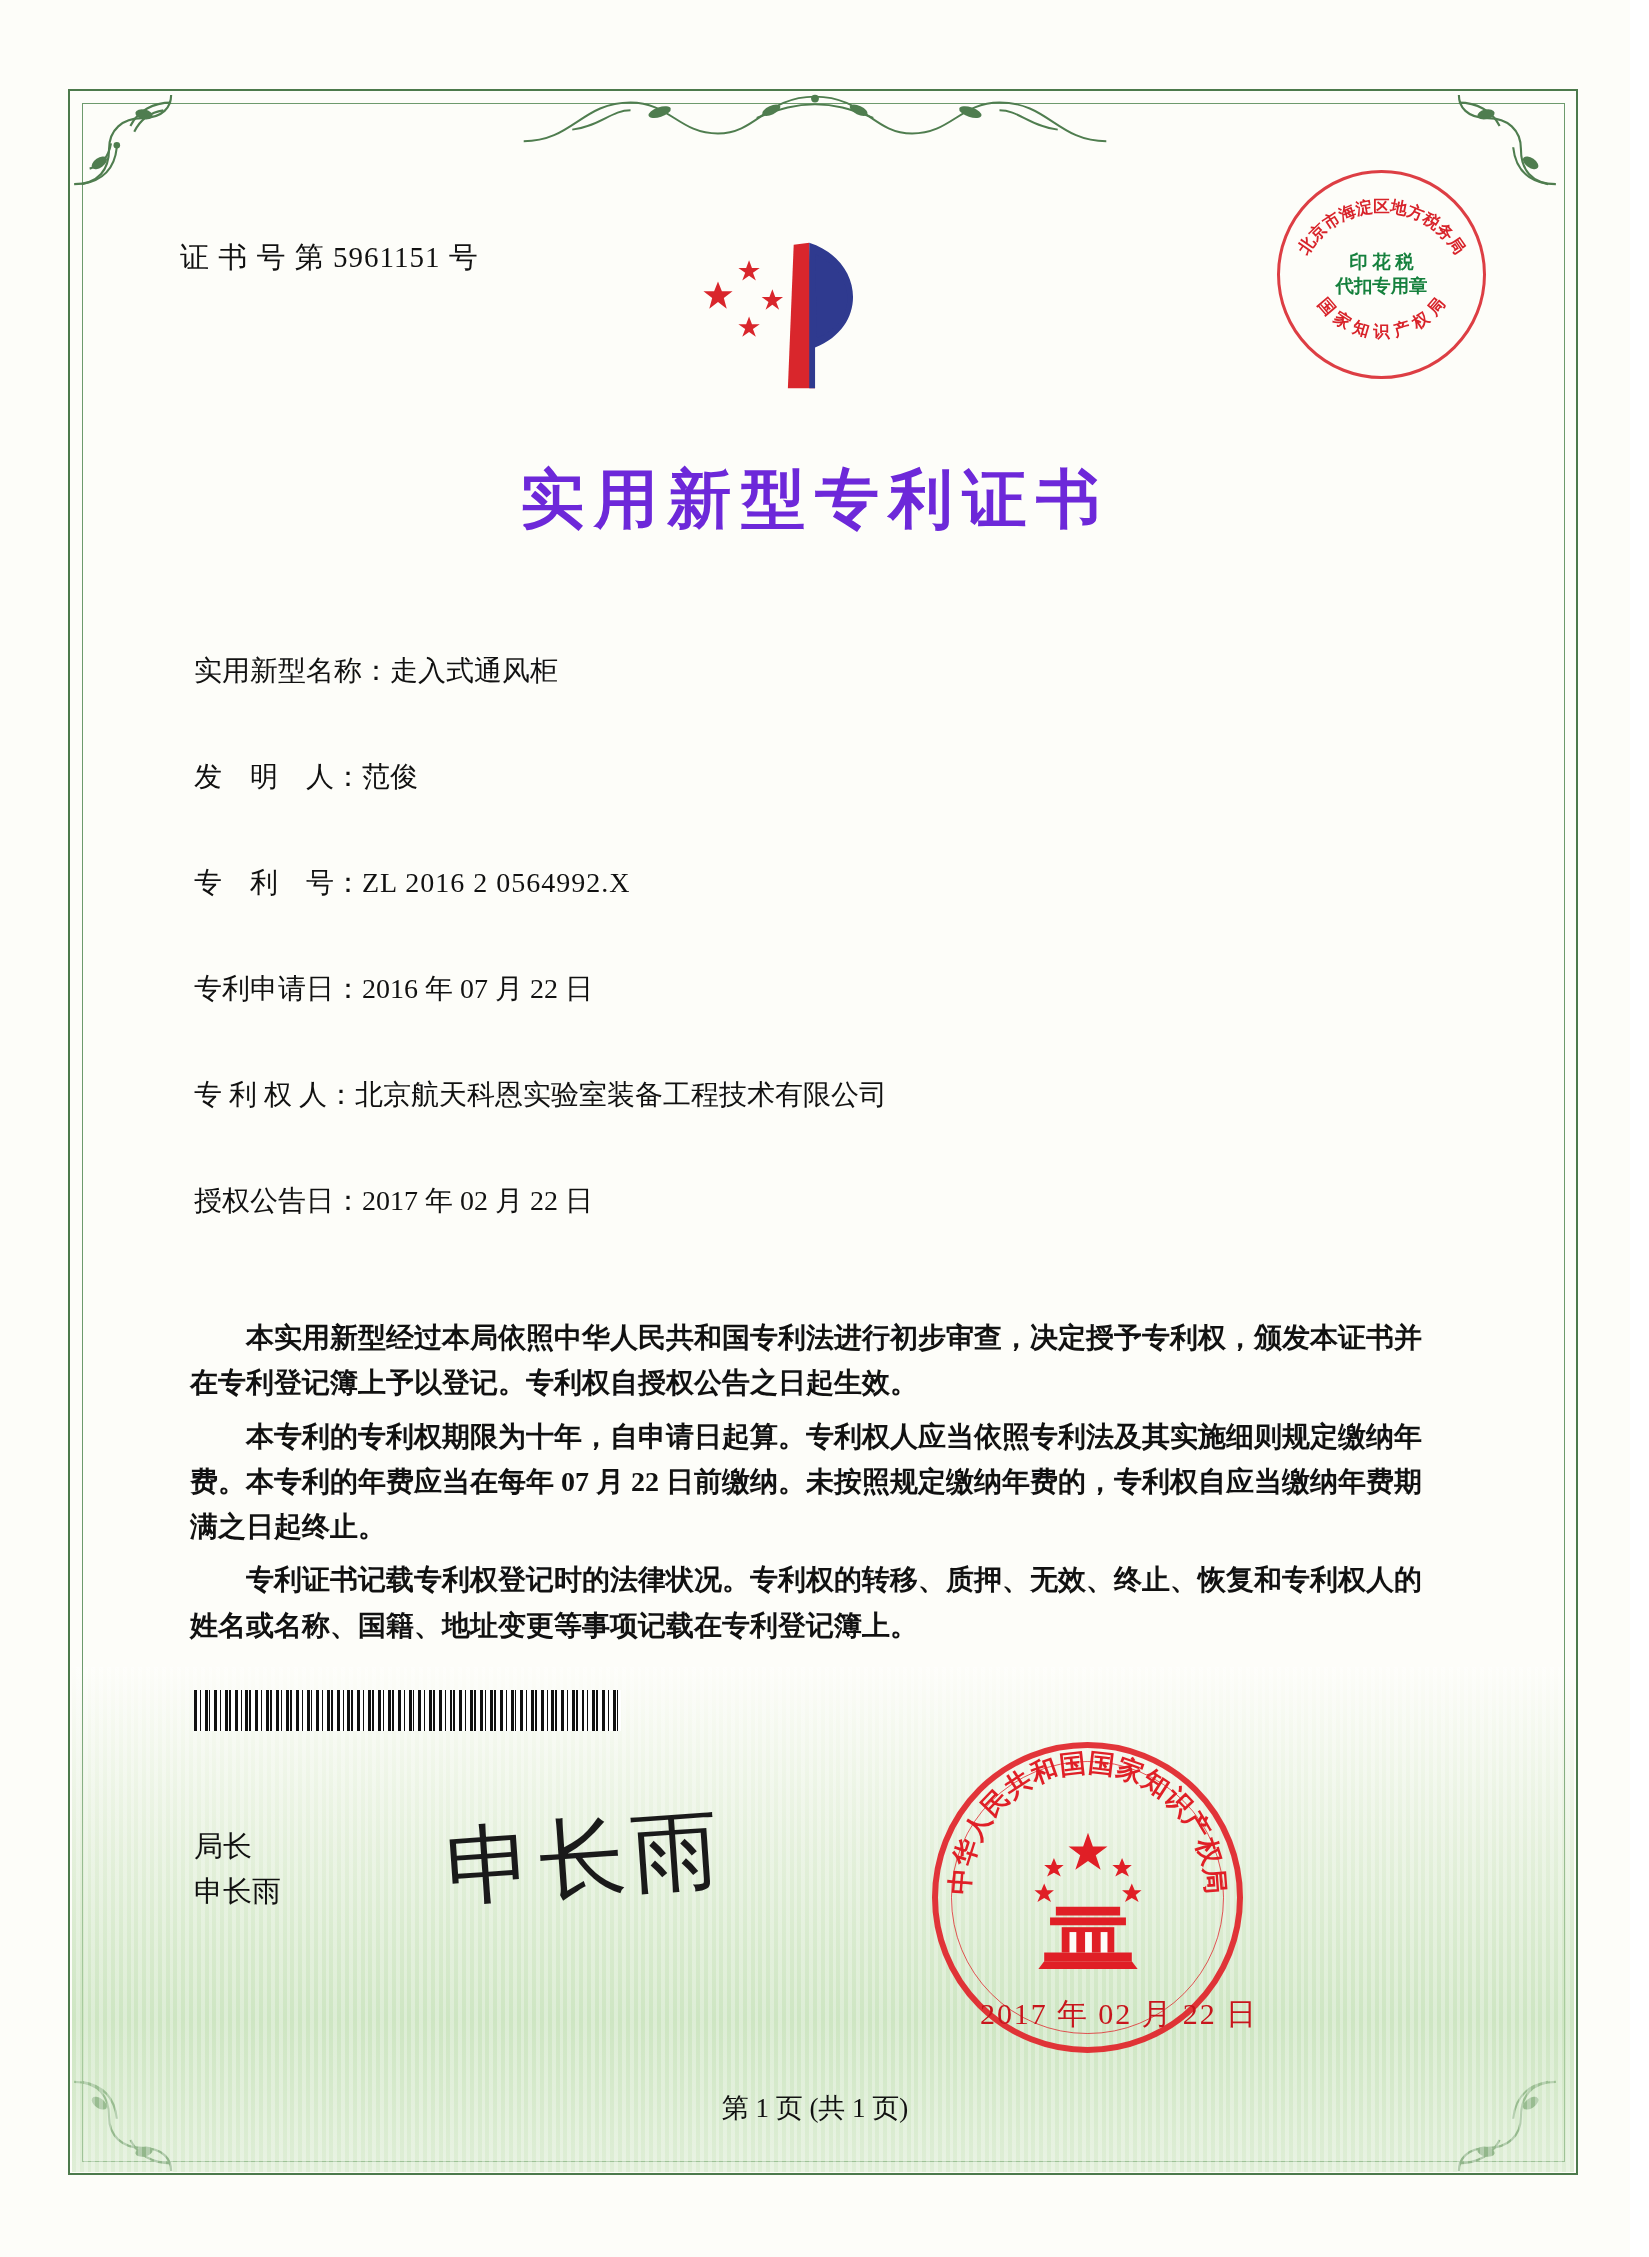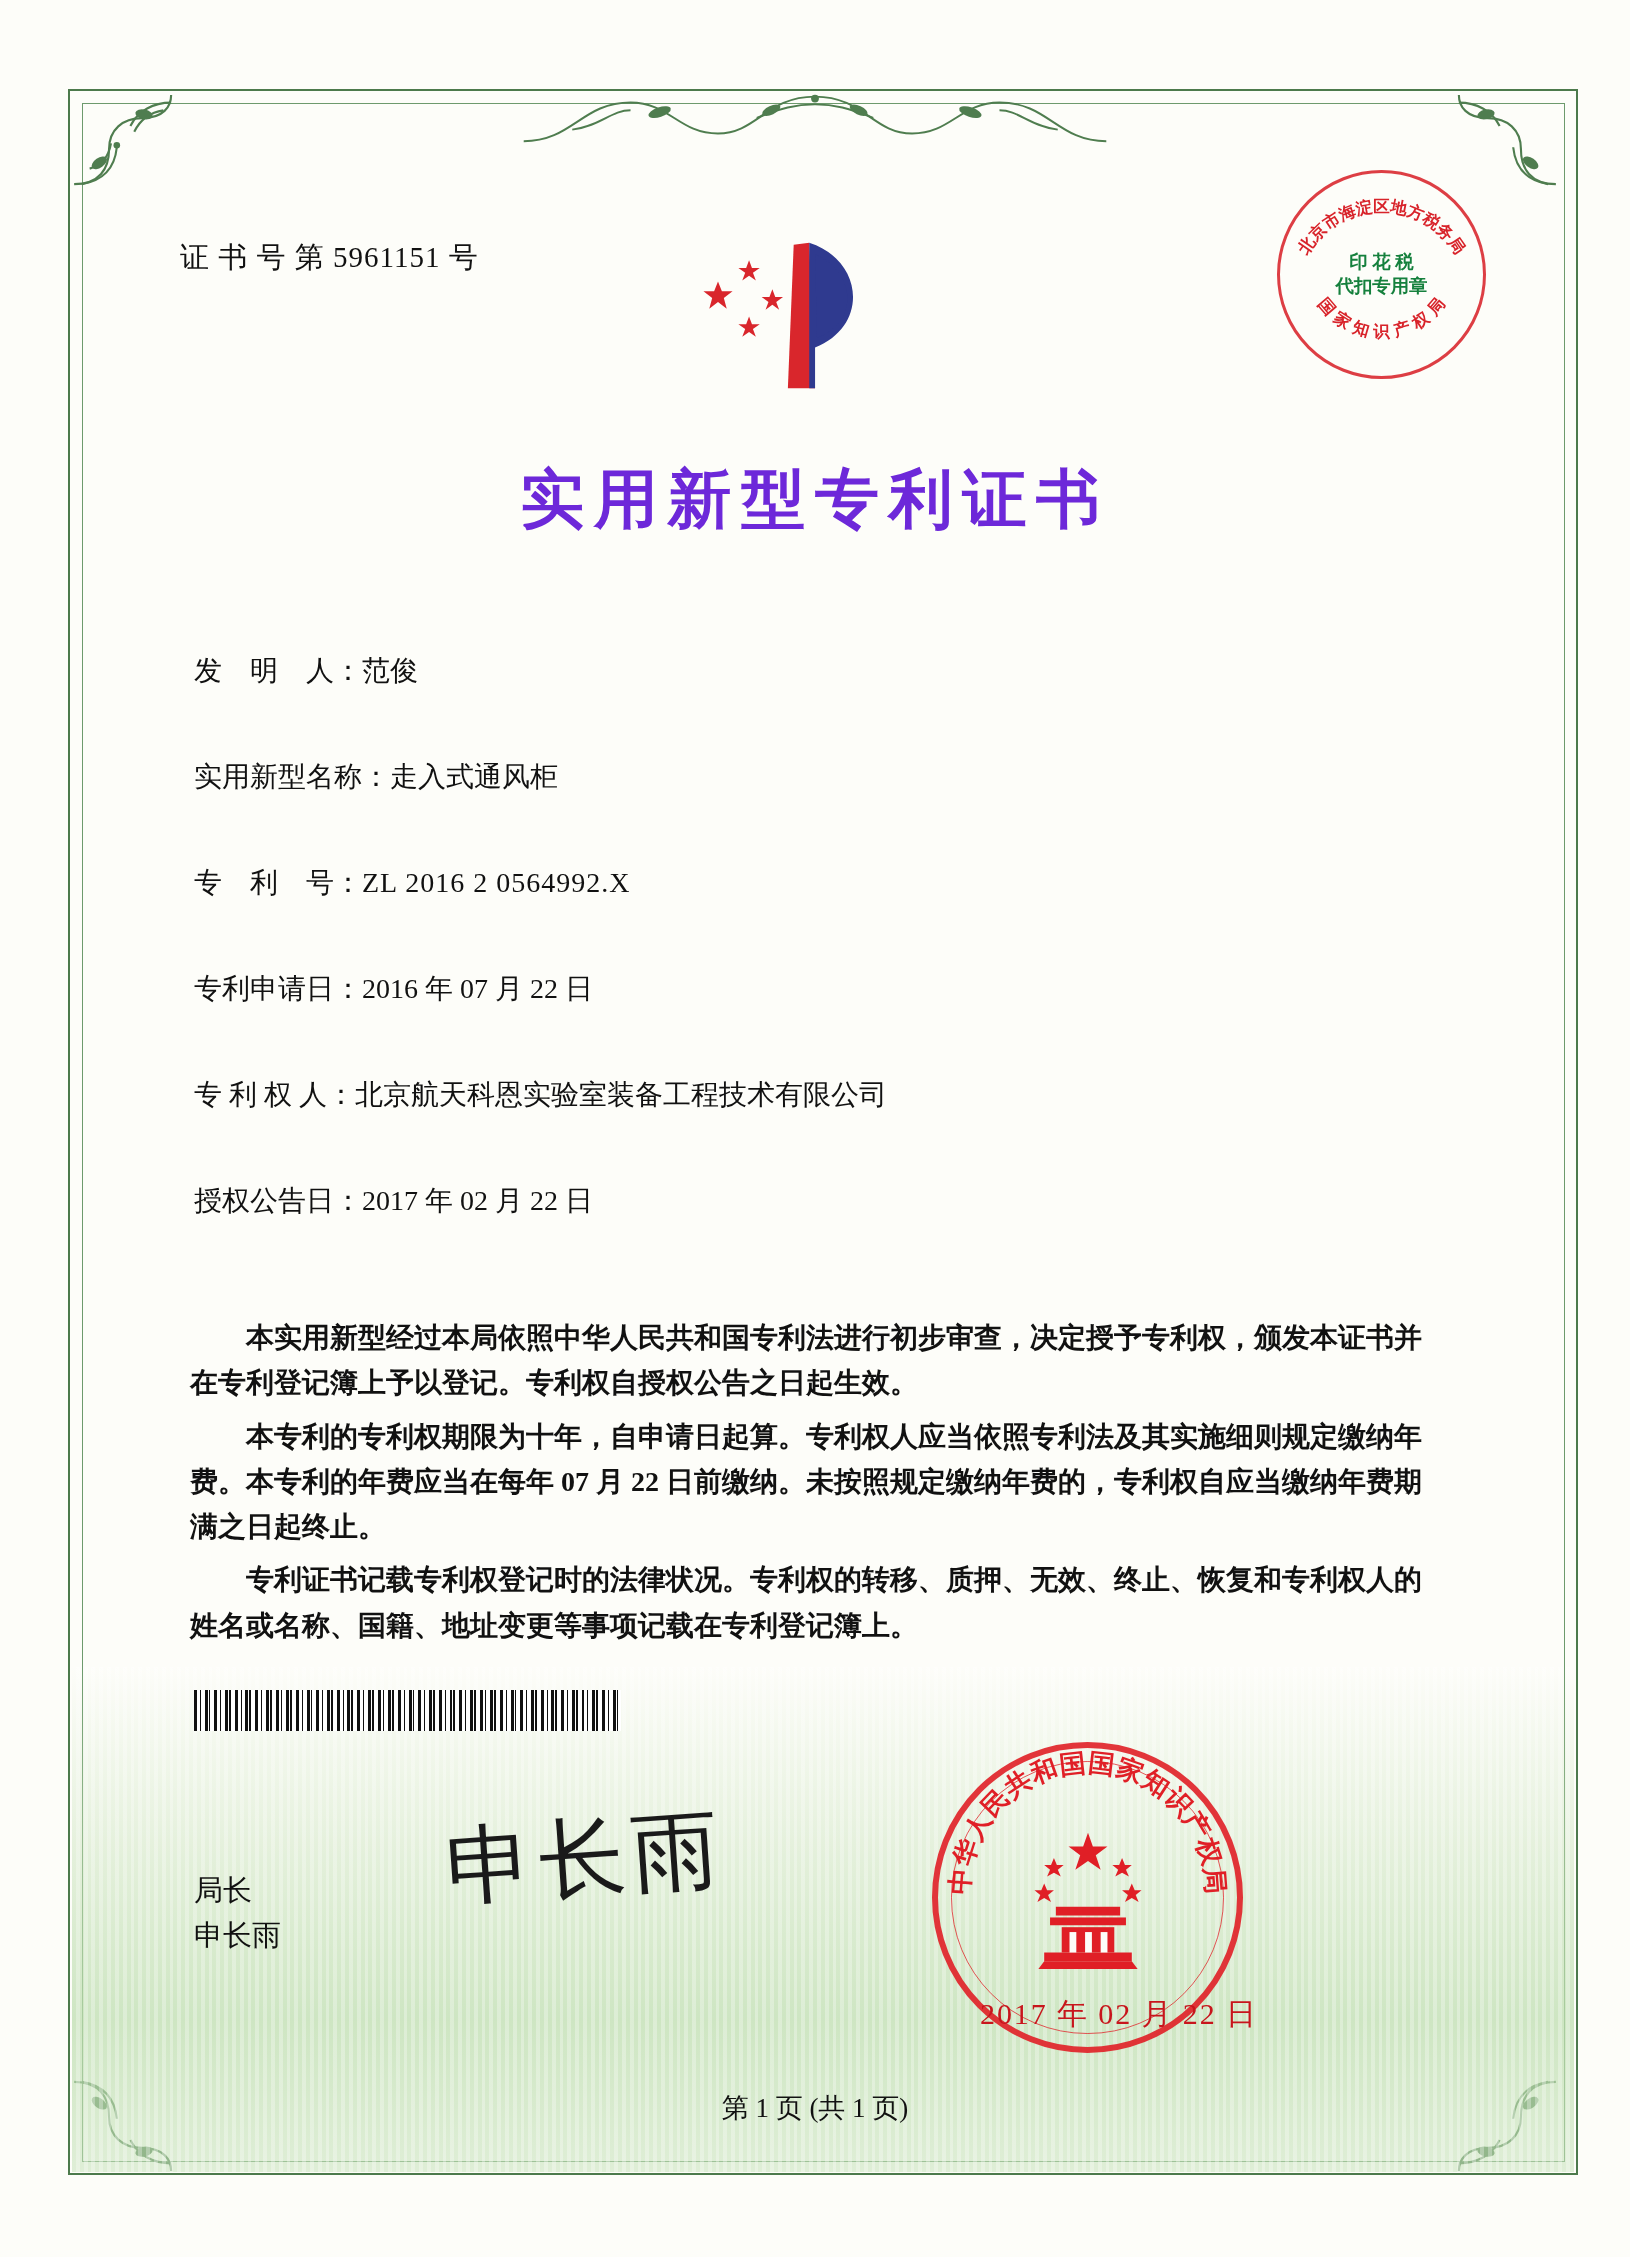--- a/index.html
+++ b/index.html
@@ -210,21 +210,20 @@
   }
 
   
   .sign-label {
     position: absolute;
     left: 194px;
     top: 1824px;
     font-size: 29px;
     line-height: 1.55;
     color: #111;
-    margin-top: 44px;
   }
   .signature {
     position: absolute;
     left: 446px;
     top: 1800px;
     font-size: 87px;
     color: #1a1a1a;
     font-family: "DejaVu Serif", serif;
     transform: rotate(-4deg);
     letter-spacing: 5.8px;
@@ -398,24 +397,24 @@
     <div class="mid">
       <div>印 花 税</div>
       <div>代扣专用章</div>
     </div>
   </div>
 
   <div class="title">实用新型专利证书</div>
 
   <div class="fields">
     <div class="field-row">
+      <span class="field-label">实用新型名称：</span><span class="field-value">走入式通风柜</span>
+    </div>
+    <div class="field-row">
       <span class="field-label">发　明　人：</span><span class="field-value">范俊</span>
-    </div>
-    <div class="field-row">
-      <span class="field-label">实用新型名称：</span><span class="field-value">走入式通风柜</span>
     </div>
     <div class="field-row">
       <span class="field-label">专　利　号：</span><span class="field-value mono-val">ZL 2016 2 0564992.X</span>
     </div>
     <div class="field-row">
       <span class="field-label">专利申请日：</span><span class="field-value">2016 年 07 月 22 日</span>
     </div>
     <div class="field-row">
       <span class="field-label">专 利 权 人：</span><span class="field-value">北京航天科恩实验室装备工程技术有限公司</span>
     </div>

